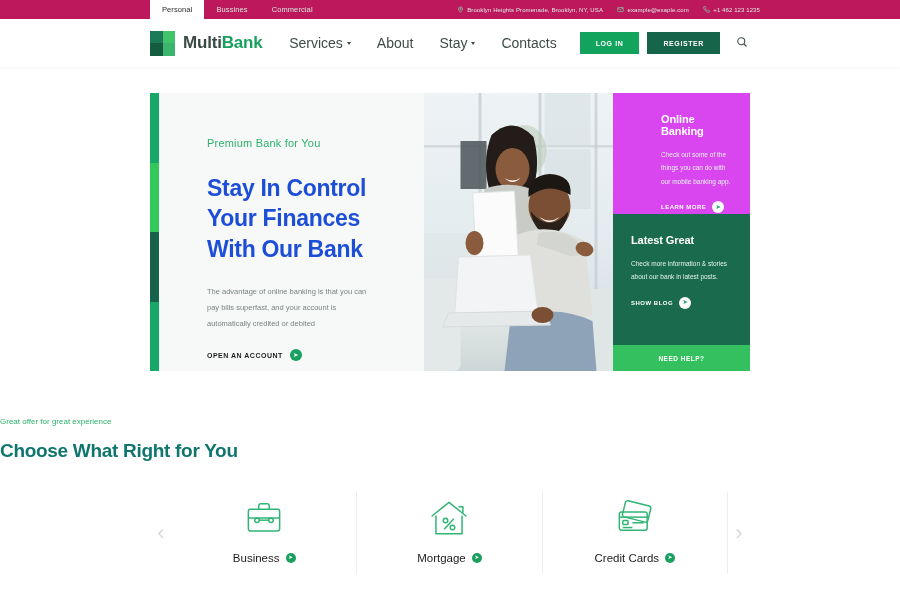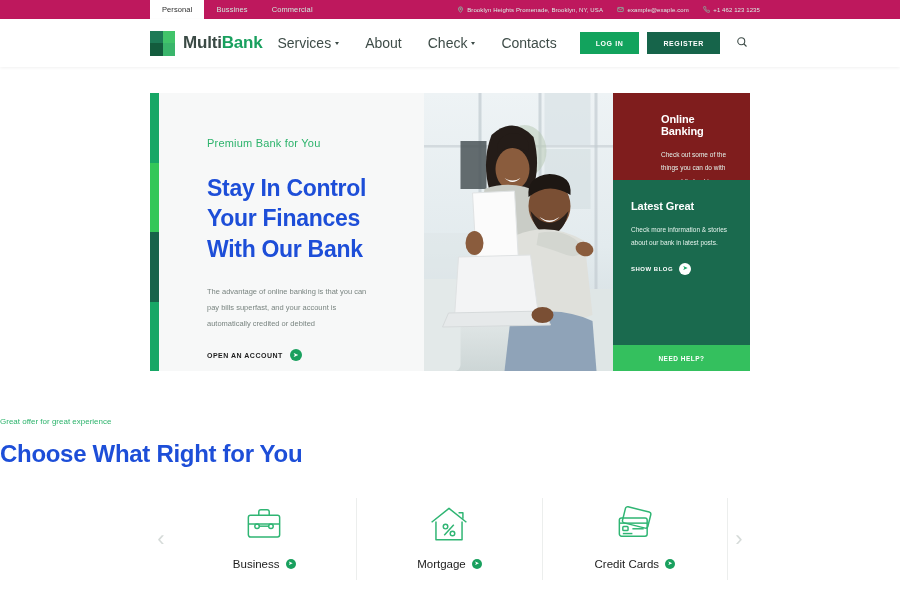--- a/index.html
+++ b/index.html
@@ -147,21 +147,21 @@
 
   .hero-photo {
     flex: 1;
     position: relative;
     overflow: hidden;
     background: linear-gradient(160deg,#e9eef1 0%,#dfe6ea 40%,#d3dade 100%);
   }
 
   .hero-side { flex: 0 0 137px; display: flex; flex-direction: column; }
   .panel { padding: 20px 18px 0 18px; }
-  .panel-a { background: #7f1d1d; height: 87px; padding-left: 48px; }
+  .panel-a { background: #d946ef; height: 121px; padding-left: 48px; }
   .panel-b { background: #1a6a4e; flex: 1; }
   .panel-title {
     font-size: 11px; font-weight: bold; color: #fff;
     margin-bottom: 11px; letter-spacing: -.1px;
   }
   .panel-text {
     font-size: 6.5px; line-height: 2.05; color: #e4f3ec;
     margin-bottom: 13px;
   }
   .panel-cta { display: flex; align-items: center; gap: 6px; cursor: pointer; }
@@ -172,21 +172,21 @@
     background: #34c05e; height: 26px;
     display: flex; align-items: center; justify-content: center;
     font-size: 6.5px; font-weight: bold; letter-spacing: .5px; color: #ffffff;
     cursor: pointer;
   }
 
   
   .offers { padding: 46px 0 0 0; text-align: left; }
   .offers-eyebrow { font-size: 8px; color: #2db36c; margin-bottom: 14px; }
   .offers-title {
-    font-size: 24px; font-weight: bold; color: #1d4ed8;
+    font-size: 19px; font-weight: bold; color: #0f766e;
     letter-spacing: -.3px; margin-bottom: 30px;
   }
   .cards-row {
     display: flex; align-items: center; justify-content: center;
     padding: 0 150px; gap: 0;
   }
   .chev {
     width: 22px; color: #d6dbd9; font-size: 22px; line-height: 1;
     cursor: pointer; user-select: none; flex: 0 0 22px;
     display: flex; align-items: center; justify-content: center;
@@ -269,21 +269,21 @@
 
   <div class="nav">
     <div class="nav-link">
       <span>Services</span>
       <span class="caret"></span>
     </div>
     <div class="nav-link">
       <span>About</span>
     </div>
     <div class="nav-link">
-      <span>Check</span>
+      <span>Stay</span>
       <span class="caret"></span>
     </div>
     <div class="nav-link">
       <span>Contacts</span>
     </div>
     <button class="btn btn-login">LOG IN</button>
     <button class="btn btn-register">REGISTER</button>
     <div class="search-btn">
       <span>
         <svg width="12" height="12" viewBox="0 0 24 24" fill="none" stroke="#3e4c48" stroke-width="2.2">

